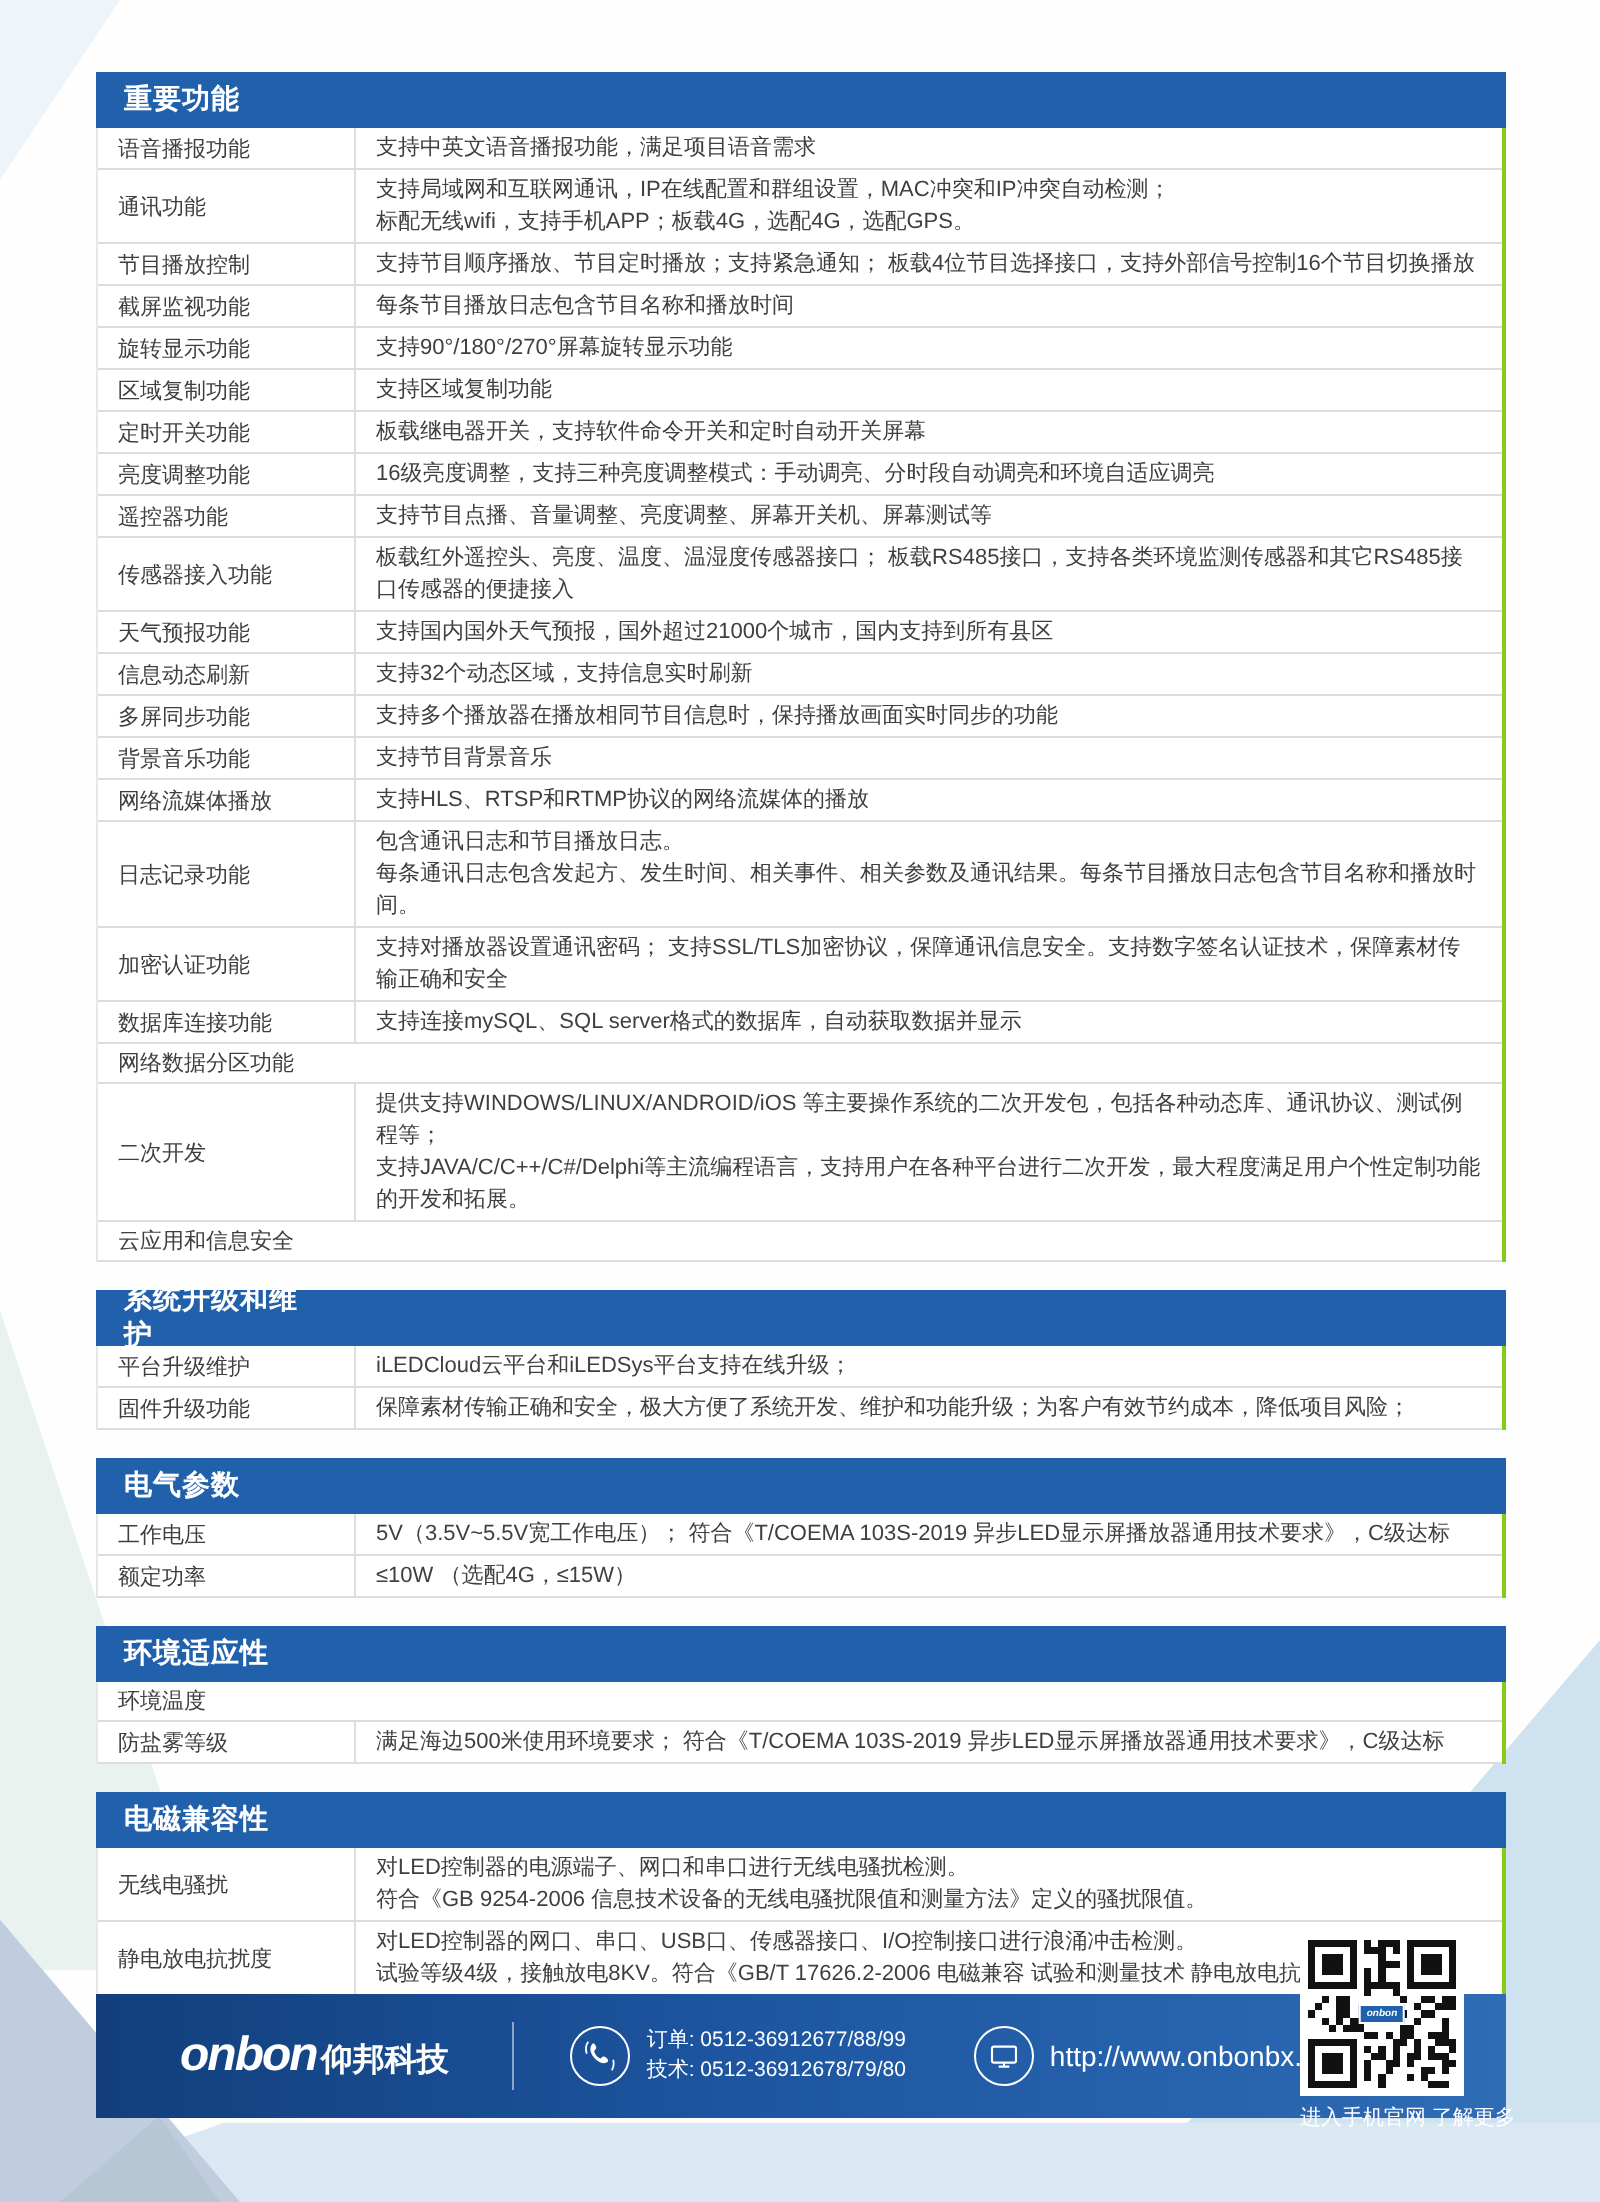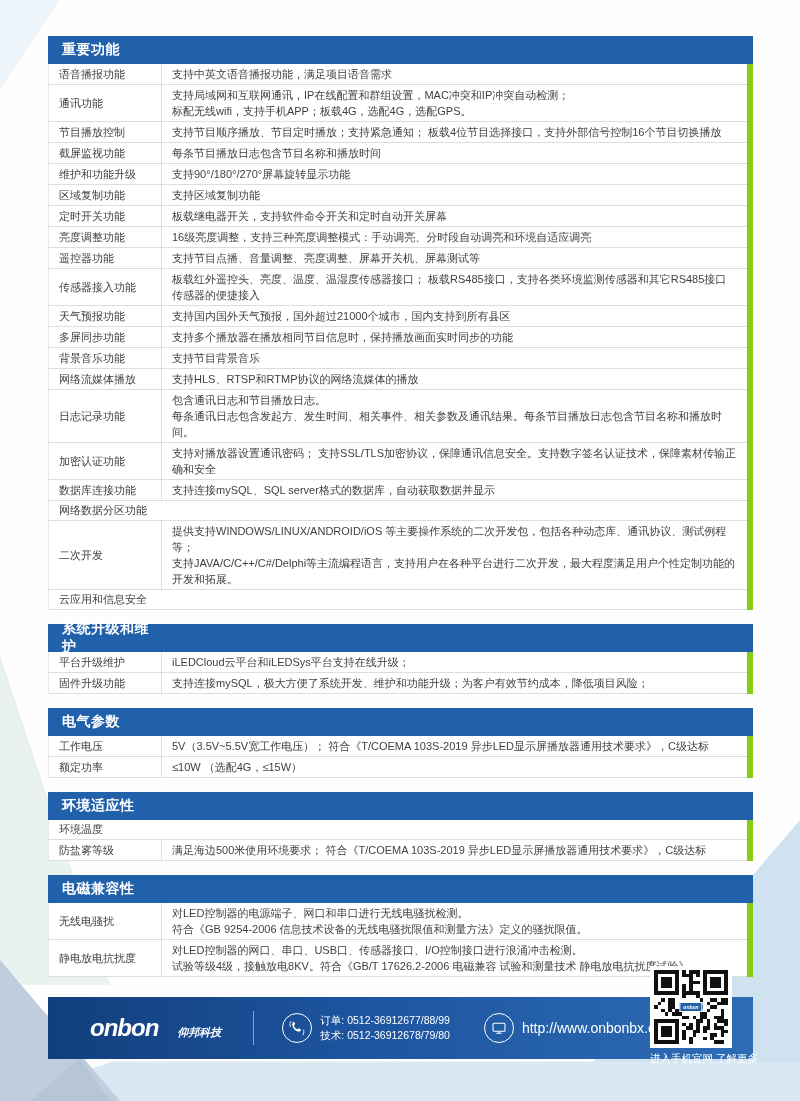--- a/index.html
+++ b/index.html
@@ -20,34 +20,34 @@
   .shape-bottom-tri { left:30px; top:1058px; width:80px; height:43px; background:#b7c6d5;
     clip-path:polygon(62% 0, 100% 100%, 0 100%); }
   .shape-top-left { left:0; top:0; width:60px; height:90px; background:#eef5fa;
     clip-path:polygon(0 0, 100% 0, 0 100%); }
 
   .content { position:absolute; left:48px; top:36px; width:705px; z-index:2; }
 
   .section { margin-bottom:14px; background:#22c55e; }
   .section-header { display:flex; align-items:center; height:28px; background:#2160ab; color:#fff; }
   .section-title { font-size:14px; font-weight:bold; padding-left:14px; width:112px; letter-spacing:0.5px; }
-  .rows { border-left:1px solid #e7e7e7; border-right:6px solid #84cc16; }
+  .rows { border-left:1px solid #e7e7e7; border-right:2px solid #84cc16; }
   .row { display:flex; border-bottom:1px solid #ddd; background:#fff; }
   .cell-label { width:112px; min-width:112px; display:flex; align-items:center;
     padding:2px 4px 2px 10px; font-size:11px; color:#3f3f3f; }
   .cell-value { flex:1; border-left:1px solid #ddd; padding:2px 10px; font-size:11px;
-    color:#3f3f3f; line-height:16px; display:flex; align-items:center; white-space:pre-line; min-height:19px; }
+    color:#3f3f3f; line-height:16px; display:flex; align-items:center; white-space:pre-line; min-height:19px;margin-left:16px; }
 
   
   .footer-bar { position:absolute; left:48px; top:997px; width:705px; height:62px; z-index:3;
     background:linear-gradient(90deg,#123f7c 0%, #1d55a0 45%, #2e6cb5 100%);
     display:flex; align-items:center; color:#fff; }
   .logo-wrap { display:flex; align-items:baseline; margin-left:42px; }
   .logo-onbon { font-size:24px; font-weight:bold; font-style:italic; letter-spacing:-1px; }
-  .logo-cn { font-size:11px; font-weight:bold; font-style:italic; margin-left:19px; }
+  .logo-cn { font-size:16px; font-weight:bold; margin-left:2px; }
   .footer-divider { width:1px; height:34px; background:rgba(255,255,255,0.5); margin:0 28px 0 32px; }
   .footer-item { display:flex; align-items:center; }
   .footer-icon { width:30px; height:30px; border:1px solid #fff; border-radius:50%;
     display:flex; align-items:center; justify-content:center; margin-right:8px; flex:none; }
   .footer-lines { font-size:10.5px; line-height:15px; }
   .footer-web { margin-left:34px; }
   .footer-web .footer-lines { font-size:14px; }
 
   
   .qr-block { position:absolute; left:650px; top:966px; z-index:4; width:82px; text-align:center; }
@@ -86,21 +86,21 @@
           </div>
           <div class="row">
             <div class="cell-label">节目播放控制</div>
             <div class="cell-value">支持节目顺序播放、节目定时播放；支持紧急通知； 板载4位节目选择接口，支持外部信号控制16个节目切换播放</div>
           </div>
           <div class="row">
             <div class="cell-label">截屏监视功能</div>
             <div class="cell-value">每条节目播放日志包含节目名称和播放时间</div>
           </div>
           <div class="row">
-            <div class="cell-label">维护和功能升级</div>
+            <div class="cell-label">旋转显示功能</div>
             <div class="cell-value">支持90°/180°/270°屏幕旋转显示功能</div>
           </div>
           <div class="row">
             <div class="cell-label">区域复制功能</div>
             <div class="cell-value">支持区域复制功能</div>
           </div>
           <div class="row">
             <div class="cell-label">定时开关功能</div>
             <div class="cell-value">板载继电器开关，支持软件命令开关和定时自动开关屏幕</div>
           </div>
@@ -112,20 +112,24 @@
             <div class="cell-label">遥控器功能</div>
             <div class="cell-value">支持节目点播、音量调整、亮度调整、屏幕开关机、屏幕测试等</div>
           </div>
           <div class="row">
             <div class="cell-label">传感器接入功能</div>
             <div class="cell-value">板载红外遥控头、亮度、温度、温湿度传感器接口； 板载RS485接口，支持各类环境监测传感器和其它RS485接口传感器的便捷接入</div>
           </div>
           <div class="row">
             <div class="cell-label">天气预报功能</div>
             <div class="cell-value">支持国内国外天气预报，国外超过21000个城市，国内支持到所有县区</div>
+          </div>
+          <div class="row">
+            <div class="cell-label">信息动态刷新</div>
+            <div class="cell-value">支持32个动态区域，支持信息实时刷新</div>
           </div>
           <div class="row">
             <div class="cell-label">多屏同步功能</div>
             <div class="cell-value">支持多个播放器在播放相同节目信息时，保持播放画面实时同步的功能</div>
           </div>
           <div class="row">
             <div class="cell-label">背景音乐功能</div>
             <div class="cell-value">支持节目背景音乐</div>
           </div>
           <div class="row">
@@ -162,21 +166,21 @@
         <div class="section-header">
           <div class="section-title">系统升级和维护</div>
         </div>
         <div class="rows">
           <div class="row">
             <div class="cell-label">平台升级维护</div>
             <div class="cell-value">iLEDCloud云平台和iLEDSys平台支持在线升级；</div>
           </div>
           <div class="row">
             <div class="cell-label">固件升级功能</div>
-            <div class="cell-value">支持连接mySQL，极大方便了系统开发、维护和功能升级；为客户有效节约成本，降低项目风险；</div>
+            <div class="cell-value">保障素材传输正确和安全，极大方便了系统开发、维护和功能升级；为客户有效节约成本，降低项目风险；</div>
           </div>
         </div>
       </div>
       <div class="section">
         <div class="section-header">
           <div class="section-title">电气参数</div>
         </div>
         <div class="rows">
           <div class="row">
             <div class="cell-label">工作电压</div>

